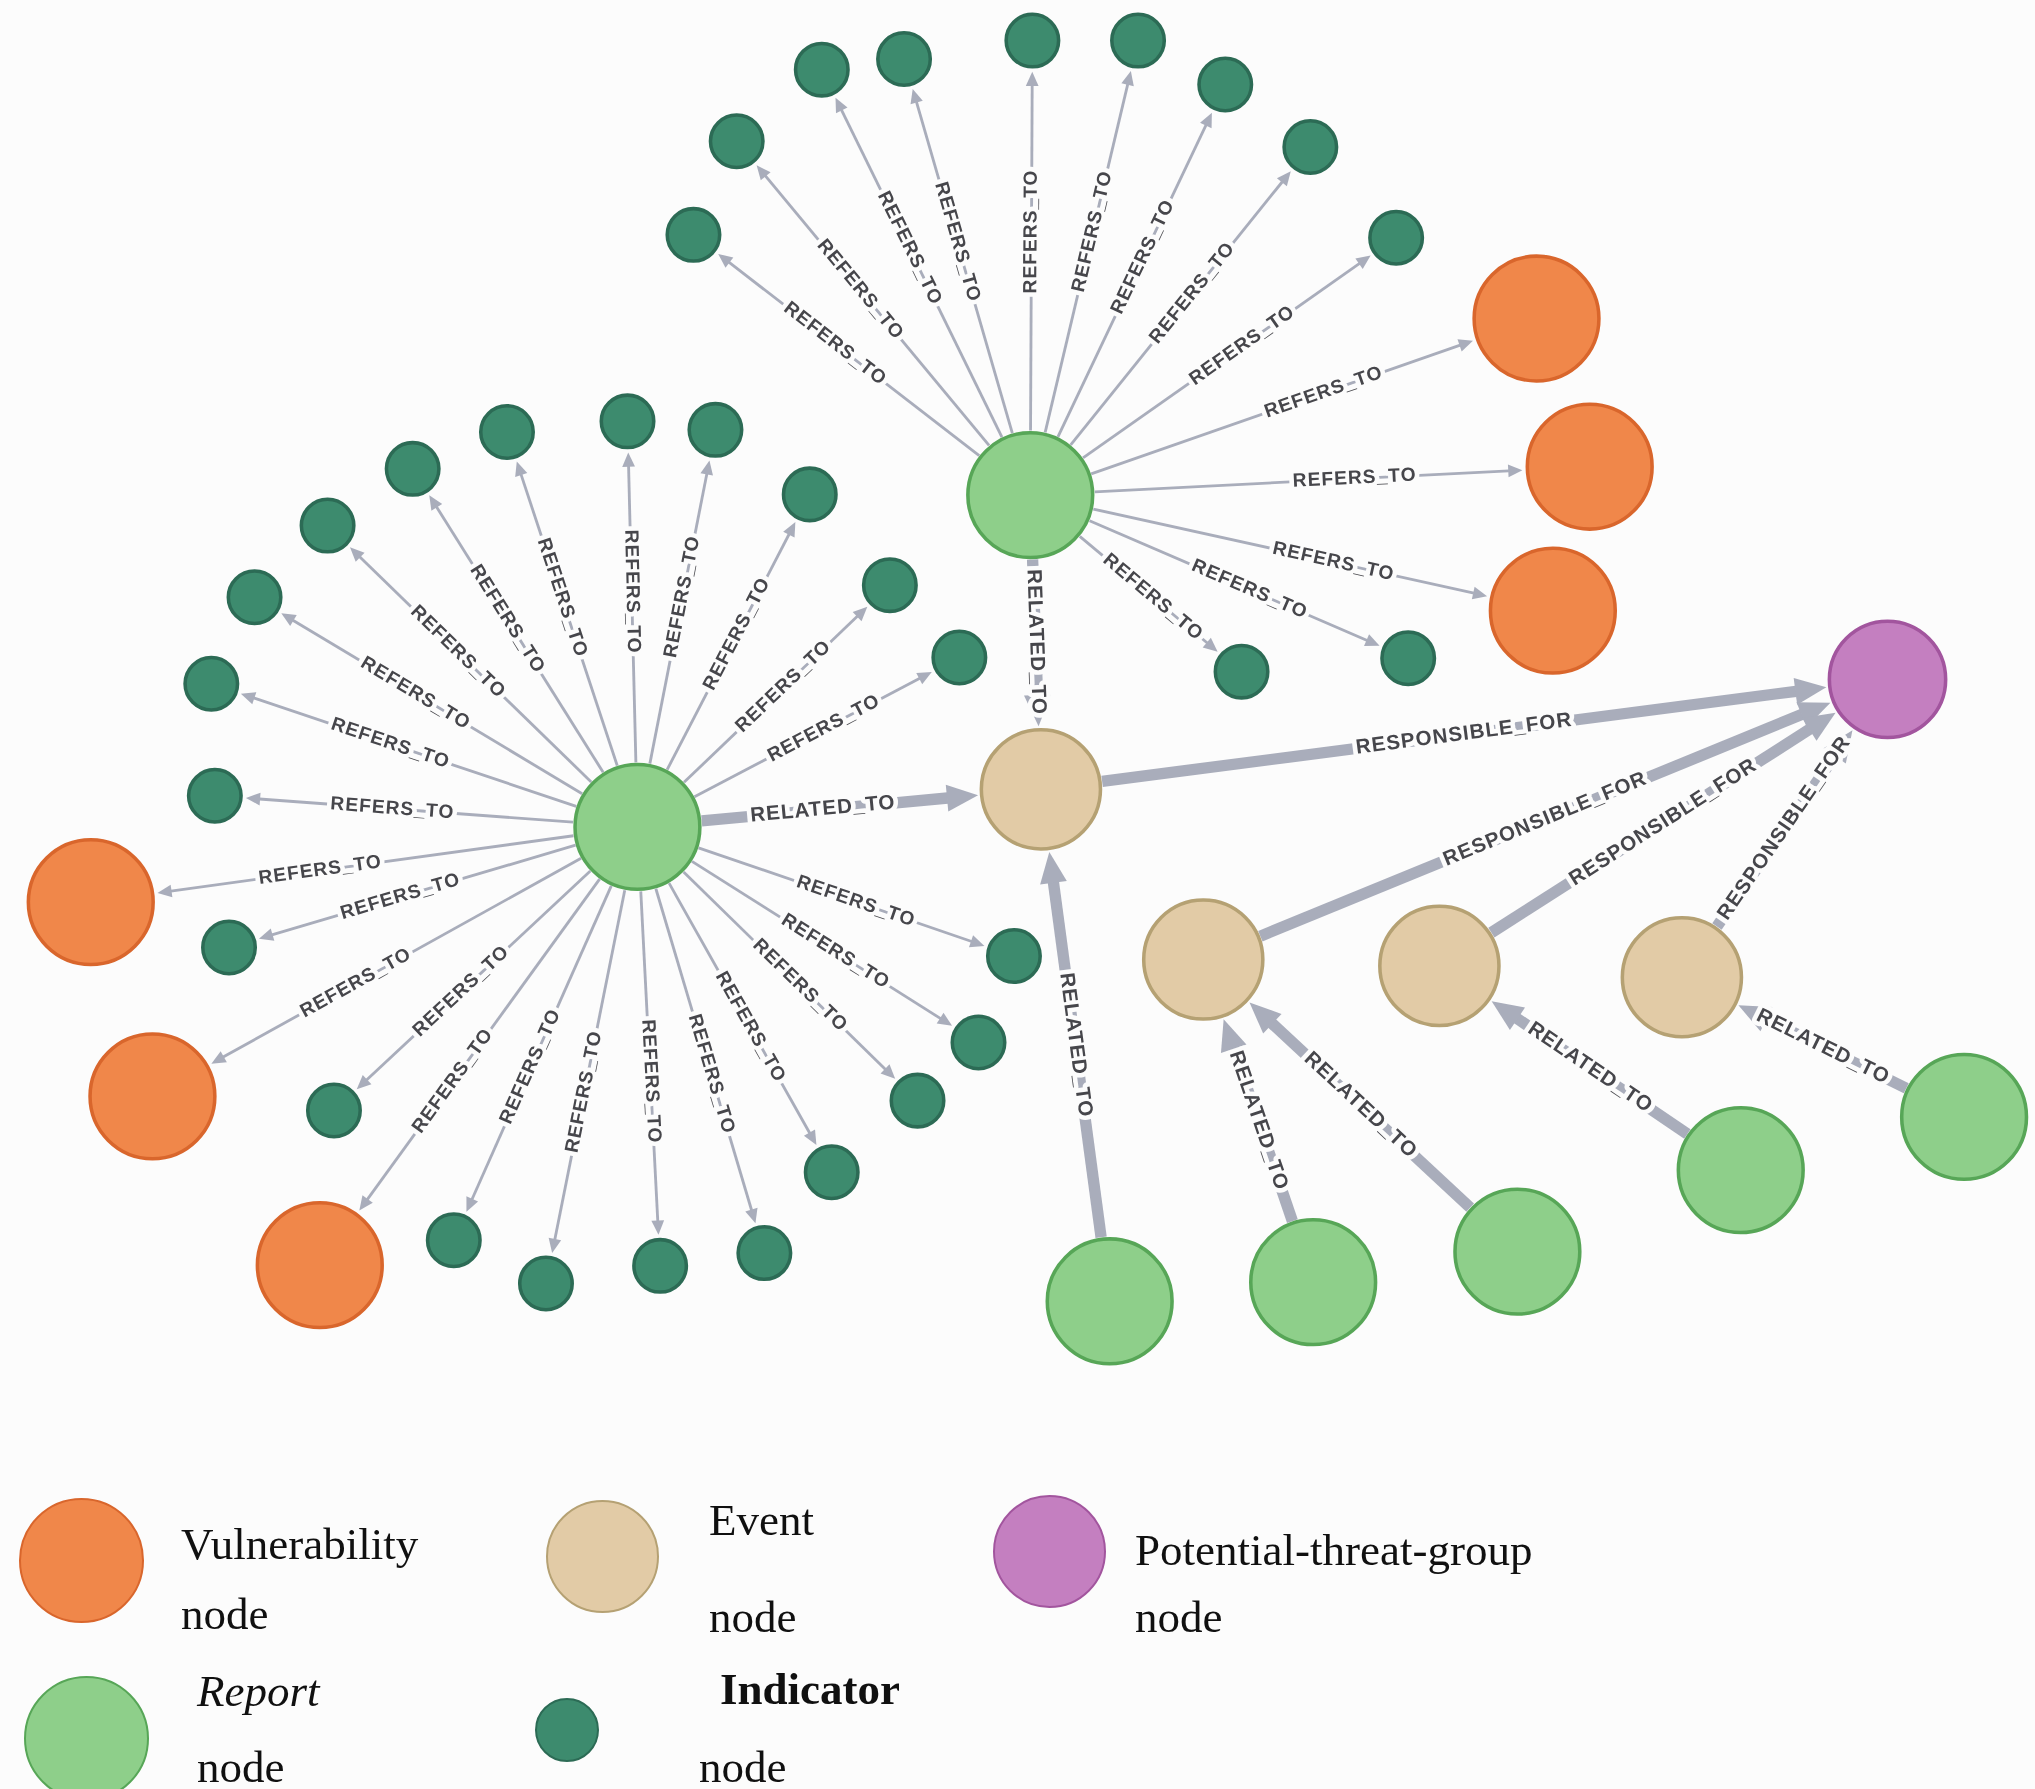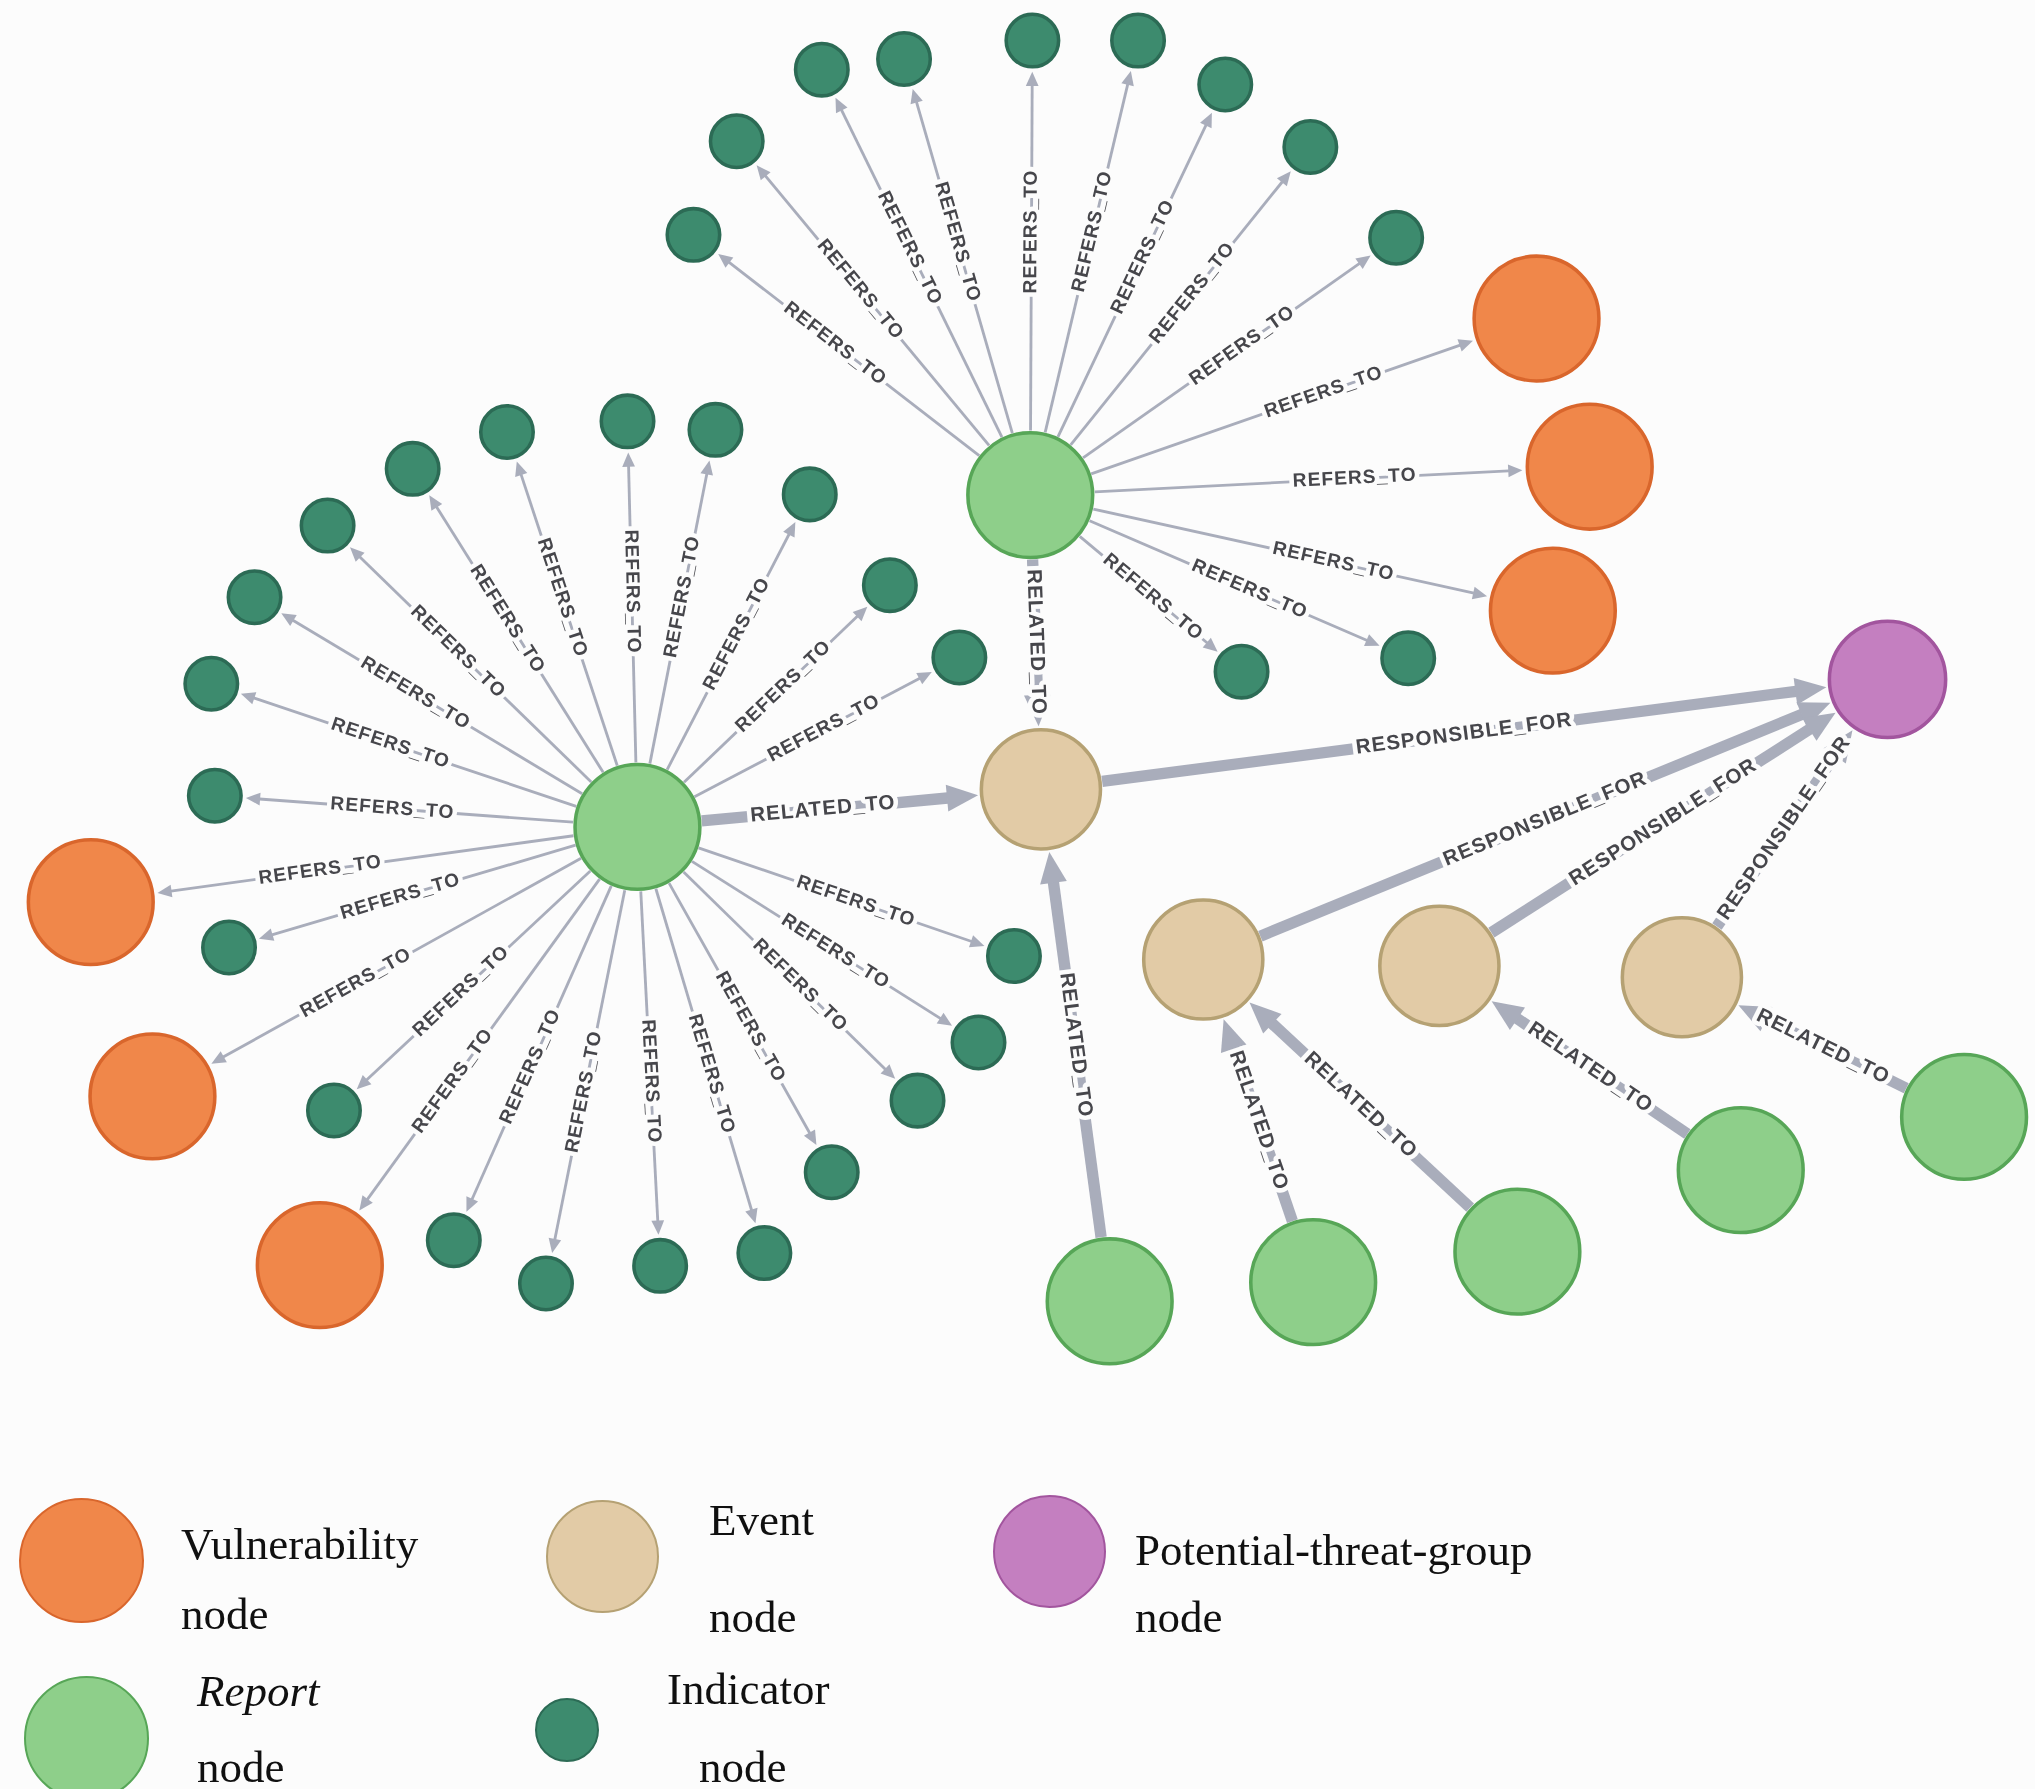--- a/index.html
+++ b/index.html
@@ -317,18 +317,18 @@
       <span class="lt" style="left:1135px;top:1526px;">Potential-threat-group</span>
       <span class="lt" style="left:1135px;top:1593px;">node</span>
     </div>
     <div>
       <span class="sw sw-report" style="left:24px;top:1676px;width:125px;height:125px;"></span>
       <span class="lt" style="left:197px;top:1667px;font-style:italic;">Report</span>
       <span class="lt" style="left:197px;top:1743px;">node</span>
     </div>
     <div>
       <span class="sw sw-indicator" style="left:535px;top:1698px;width:64px;height:64px;"></span>
-      <span class="lt" style="left:667px;top:1665px;">Indicator</span>
+      <span class="lt" style="left:720px;top:1665px;font-weight:bold;">Indicator</span>
       <span class="lt" style="left:699px;top:1743px;">node</span>
     </div>
   </div>
 </div>
 
 
 </body></html>

